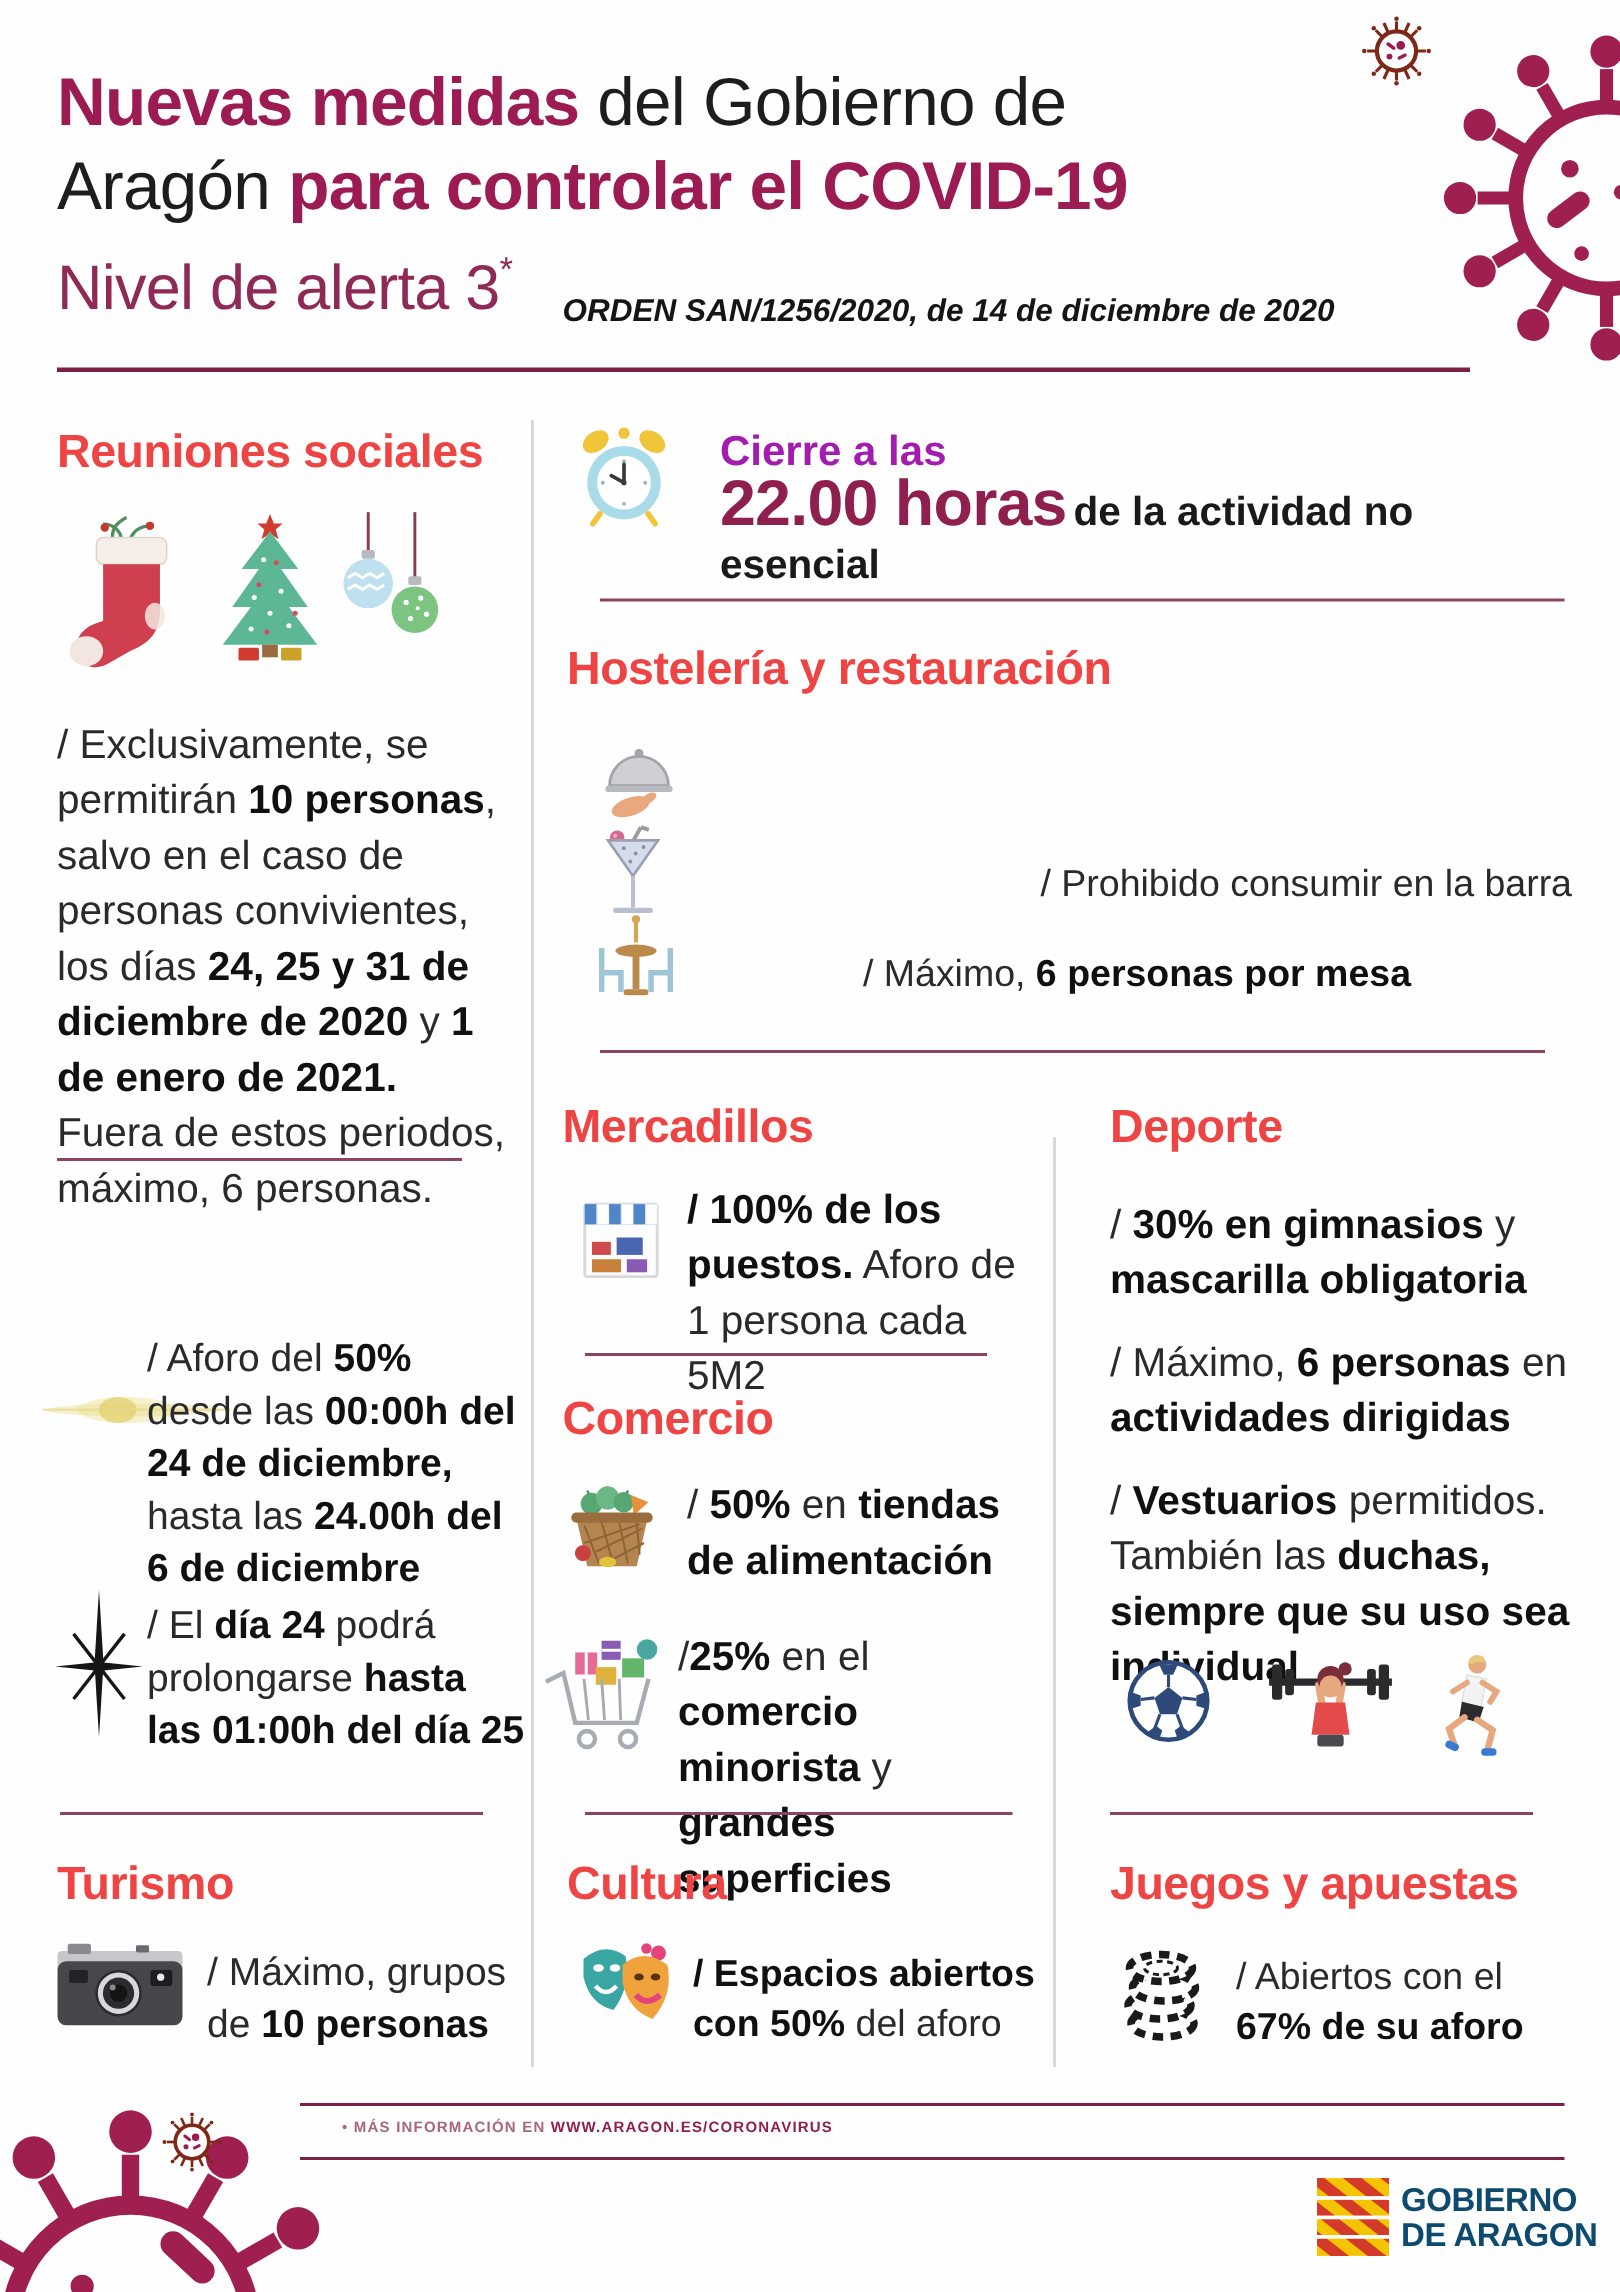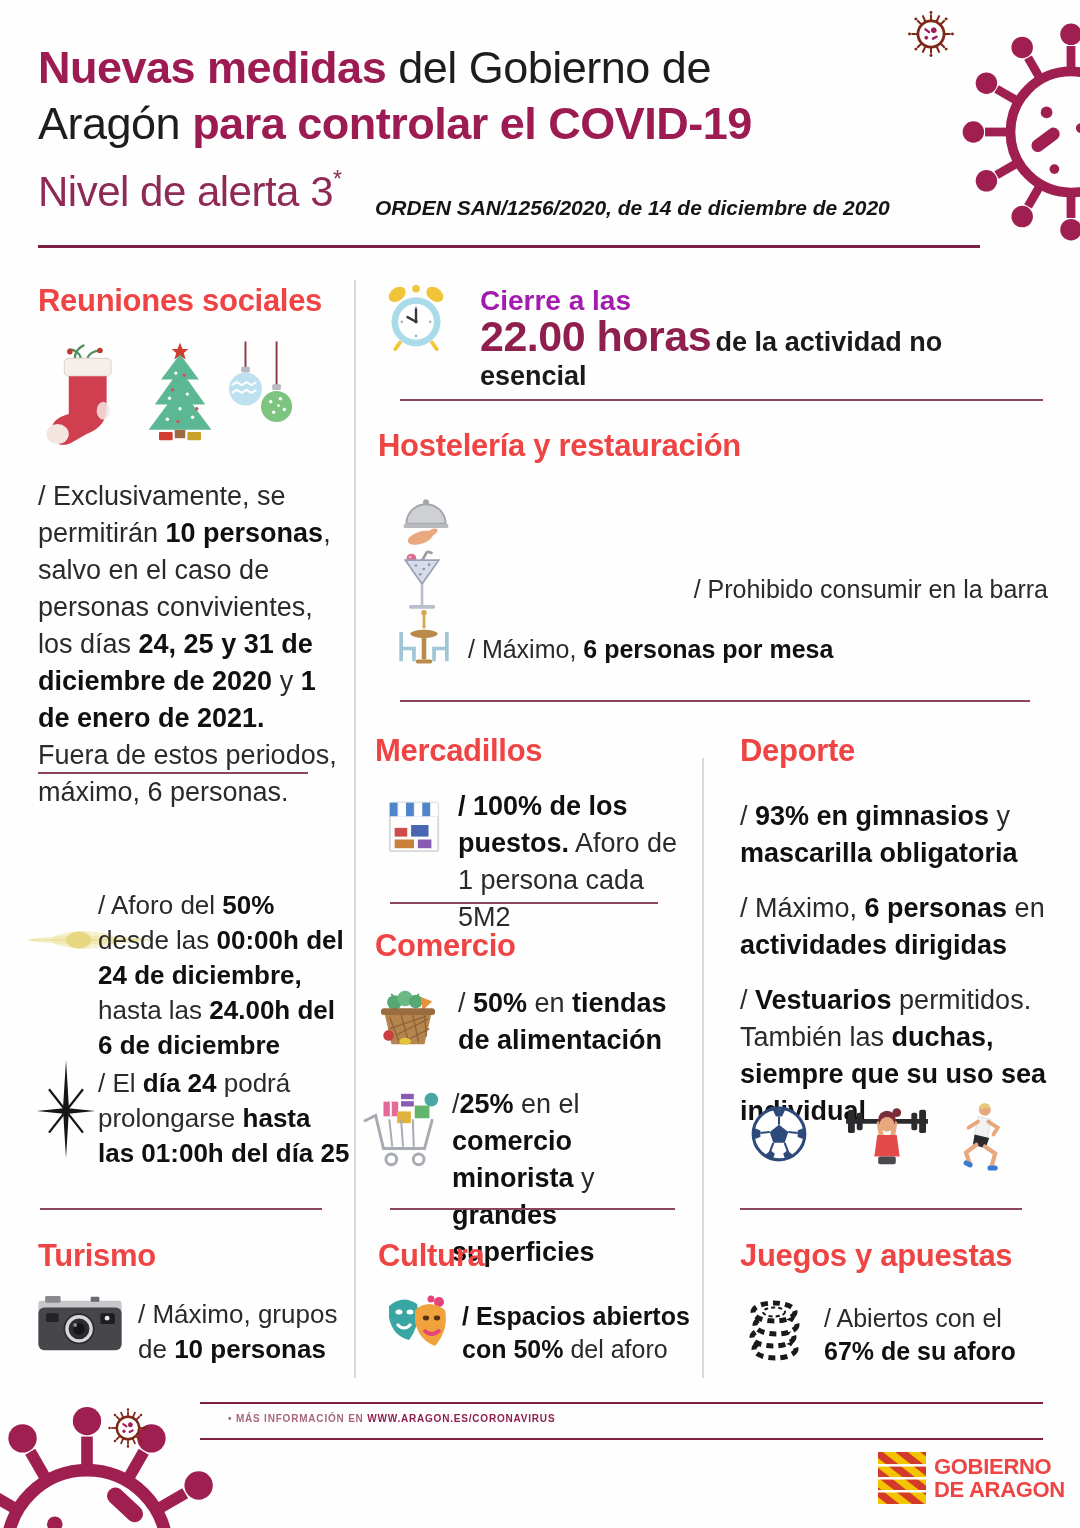--- a/index.html
+++ b/index.html
@@ -17,21 +17,21 @@
   .txt-m{font-size:26px;line-height:35px;color:#2a2a2a;}
   .bseg{font-weight:700;color:#101010;}
   .hr{background:#7c1f44;height:3px;}
   .hr-thin{background:#8c4560;height:2px;}
   .vr{background:#d9d9d9;width:2px;}
   .closure-line1{font-size:28px;font-weight:700;color:#a21caf;}
   .closure-time{font-size:43px;font-weight:700;color:#8e1f4e;letter-spacing:-0.5px;}
   .closure-line2{font-size:27px;font-weight:700;color:#1a1a1a;}
   .footer-info{font-size:10px;font-weight:700;letter-spacing:0.8px;color:#a6677d;}
   .footer-info .url{color:#8e1f4e;}
-  .logo-text{font-size:22px;line-height:23px;font-weight:700;color:#ef4444;letter-spacing:-0.3px;}
+  .logo-text{font-size:22px;line-height:23px;font-weight:700;color:#0c4a6e;letter-spacing:-0.3px;}
 </style>
 </head>
 <body>
 
 <div id="page">
 
   <svg class="abs" style="left:946px;top:12px;width:250px;height:240px" viewBox="0 0 256 244">
     <defs>
       <g id="virus-shape" stroke="#9e1f50" fill="#9e1f50">
         <circle cx="128" cy="122" r="62" fill="none" stroke-width="10"></circle>
@@ -270,21 +270,21 @@
 
   <svg class="abs" style="left:392px;top:608px;width:64px;height:70px" viewBox="0 0 70 76">
     <circle cx="35" cy="5" r="3" fill="#d2a74f"></circle>
     <line x1="35" y1="7" x2="35" y2="22" stroke="#d2a74f" stroke-width="3"></line>
     <ellipse cx="35" cy="28" rx="15" ry="4.5" fill="#b98a4a"></ellipse>
     <rect x="32.5" y="31" width="5" height="25" fill="#b98a4a"></rect>
     <rect x="26" y="56" width="18" height="4.5" rx="2" fill="#b98a4a"></rect>
     <path d="M10,26 L10,58 M10,44 L24,44 L24,58" stroke="#9fc6d6" stroke-width="4" fill="none"></path>
     <path d="M60,26 L60,58 M60,44 L46,44 L46,58" stroke="#9fc6d6" stroke-width="4" fill="none"></path>
   </svg>
-  <div class="abs txt-s" style="left:468px;top:633px;width:580px;"><span>/  Máximo, </span><span class="bseg">6 personas por mesa</span></div>
+  <div class="abs txt-s" style="left:468px;top:633px;width:580px;text-align:center;"><span>/  Máximo, </span><span class="bseg">6 personas por mesa</span></div>
 
   <div class="abs hr-thin" style="left:400px;top:700px;width:630px;"></div>
 
   <div class="abs h2" style="left:375px;top:733px;">Mercadillos</div>
   <svg class="abs" style="left:385px;top:793px;width:58px;height:64px" viewBox="0 0 60 66">
     <rect x="5" y="10" width="50" height="50" fill="#fdfdfd" stroke="#d8d8d8" stroke-width="2" rx="2"></rect>
     <g>
       <rect x="5" y="10" width="8.4" height="14" fill="#4f86c9"></rect>
         <rect x="13.4" y="10" width="8.4" height="14" fill="#ffffff" stroke="#dfe4ee" stroke-width="0.8"></rect>
       <rect x="21.8" y="10" width="8.4" height="14" fill="#4f86c9"></rect>
@@ -343,21 +343,21 @@
     </g>
     <g stroke="#a7abb2" stroke-width="2">
         <line x1="30" y1="34" x2="33" y2="62"></line>
         <line x1="42" y1="34" x2="44" y2="62"></line>
         <line x1="54" y1="34" x2="55" y2="62"></line>
       </g>
   </svg>
   <div class="abs txt" style="left:452px;top:1086px;width:245px;"><span>/</span><span class="bseg">25%</span><span> en el </span><span class="bseg">comercio minorista</span><span> y </span><span class="bseg">grandes superficies</span></div>
 
   <div class="abs h2" style="left:740px;top:733px;">Deporte</div>
-  <div class="abs txt" style="left:740px;top:798px;width:310px;"><span>/ </span><span class="bseg">93% en gimnasios</span><span> y </span><span class="bseg">mascarilla obligatoria</span></div>
+  <div class="abs txt" style="left:740px;top:798px;width:310px;"><span>/ </span><span class="bseg">30% en gimnasios</span><span> y </span><span class="bseg">mascarilla obligatoria</span></div>
   <div class="abs txt" style="left:740px;top:890px;width:310px;"><span>/ Máximo, </span><span class="bseg">6 personas</span><span> en </span><span class="bseg">actividades dirigidas</span></div>
   <div class="abs txt" style="left:740px;top:982px;width:315px;"><span>/ </span><span class="bseg">Vestuarios</span><span> permitidos. También las </span><span class="bseg">duchas, siempre que su uso sea individual</span></div>
 
   <svg class="abs" style="left:748px;top:1103px;width:62px;height:62px" viewBox="0 0 60 60">
     <circle cx="30" cy="30" r="25" fill="#ffffff" stroke="#2e4a7a" stroke-width="3"></circle>
     <polygon points="30,21 39,28 35.5,38.5 24.5,38.5 21,28" fill="#2e4a7a"></polygon>
     <polygon points="24,6.5 36,6.5 33,13 27,13" fill="#2e4a7a"></polygon>
     <polygon points="5.5,24 12,26.5 12,33 6,35" fill="#2e4a7a"></polygon>
     <polygon points="54.5,24 48,26.5 48,33 54,35" fill="#2e4a7a"></polygon>
     <polygon points="16,50.5 22,46 26,49 24,54.5" fill="#2e4a7a"></polygon>

